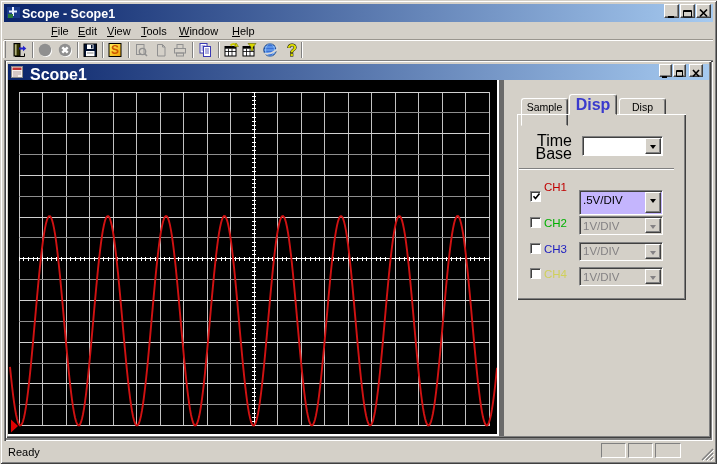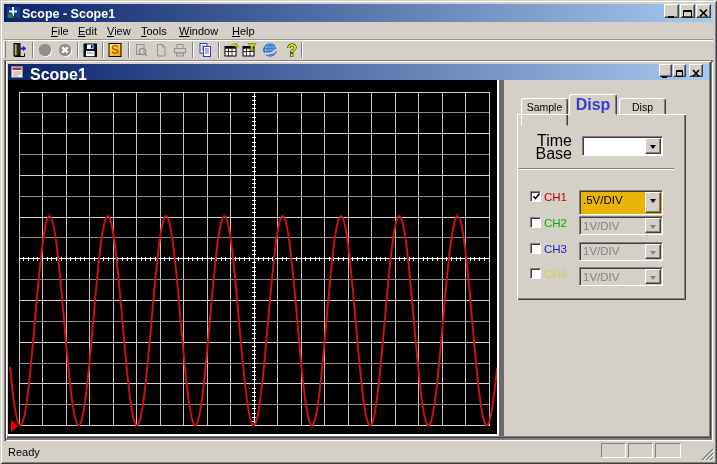--- a/index.html
+++ b/index.html
@@ -421,22 +421,22 @@
    <div class="dbtn">
         <div class="arr"></div>
       </div>
     </div>
  <div id="sep2"></div>
  <div class="cb" style="left:530px;top:191px">
       <svg width="9" height="9" viewBox="0 0 9 9">
         <path d="M1.5 4.2 L3.5 6.5 L7.5 1.5" stroke="#000" stroke-width="1.6" fill="none"></path>
       </svg>
     </div>
-<div class="chlab" style="left:544px;top:191px;color:#c00000">CH1</div>
-<div class="combo" style="left:579px;top:190px;width:84px;height:25px;background:#eab308">
+<div class="chlab" style="left:544px;top:181px;color:#c00000">CH1</div>
+<div class="combo" style="left:579px;top:190px;width:84px;height:25px;background:#c4b5fd">
  <span class="cval" style="color:#000">.5V/DIV</span>
  <div class="dbtn">
         <div class="arr" style="border-top-color:#000"></div>
       </div>
     </div>
 <div class="cb" style="left:530px;top:217px"></div>
 <div class="chlab" style="left:544px;top:217px;color:#00b000">CH2</div>
 <div class="combo" style="left:579px;top:216px;width:84px;height:19px;background:#d4d0c8">
  <span class="cval" style="color:#848284">1V/DIV</span>
  <div class="dbtn">

